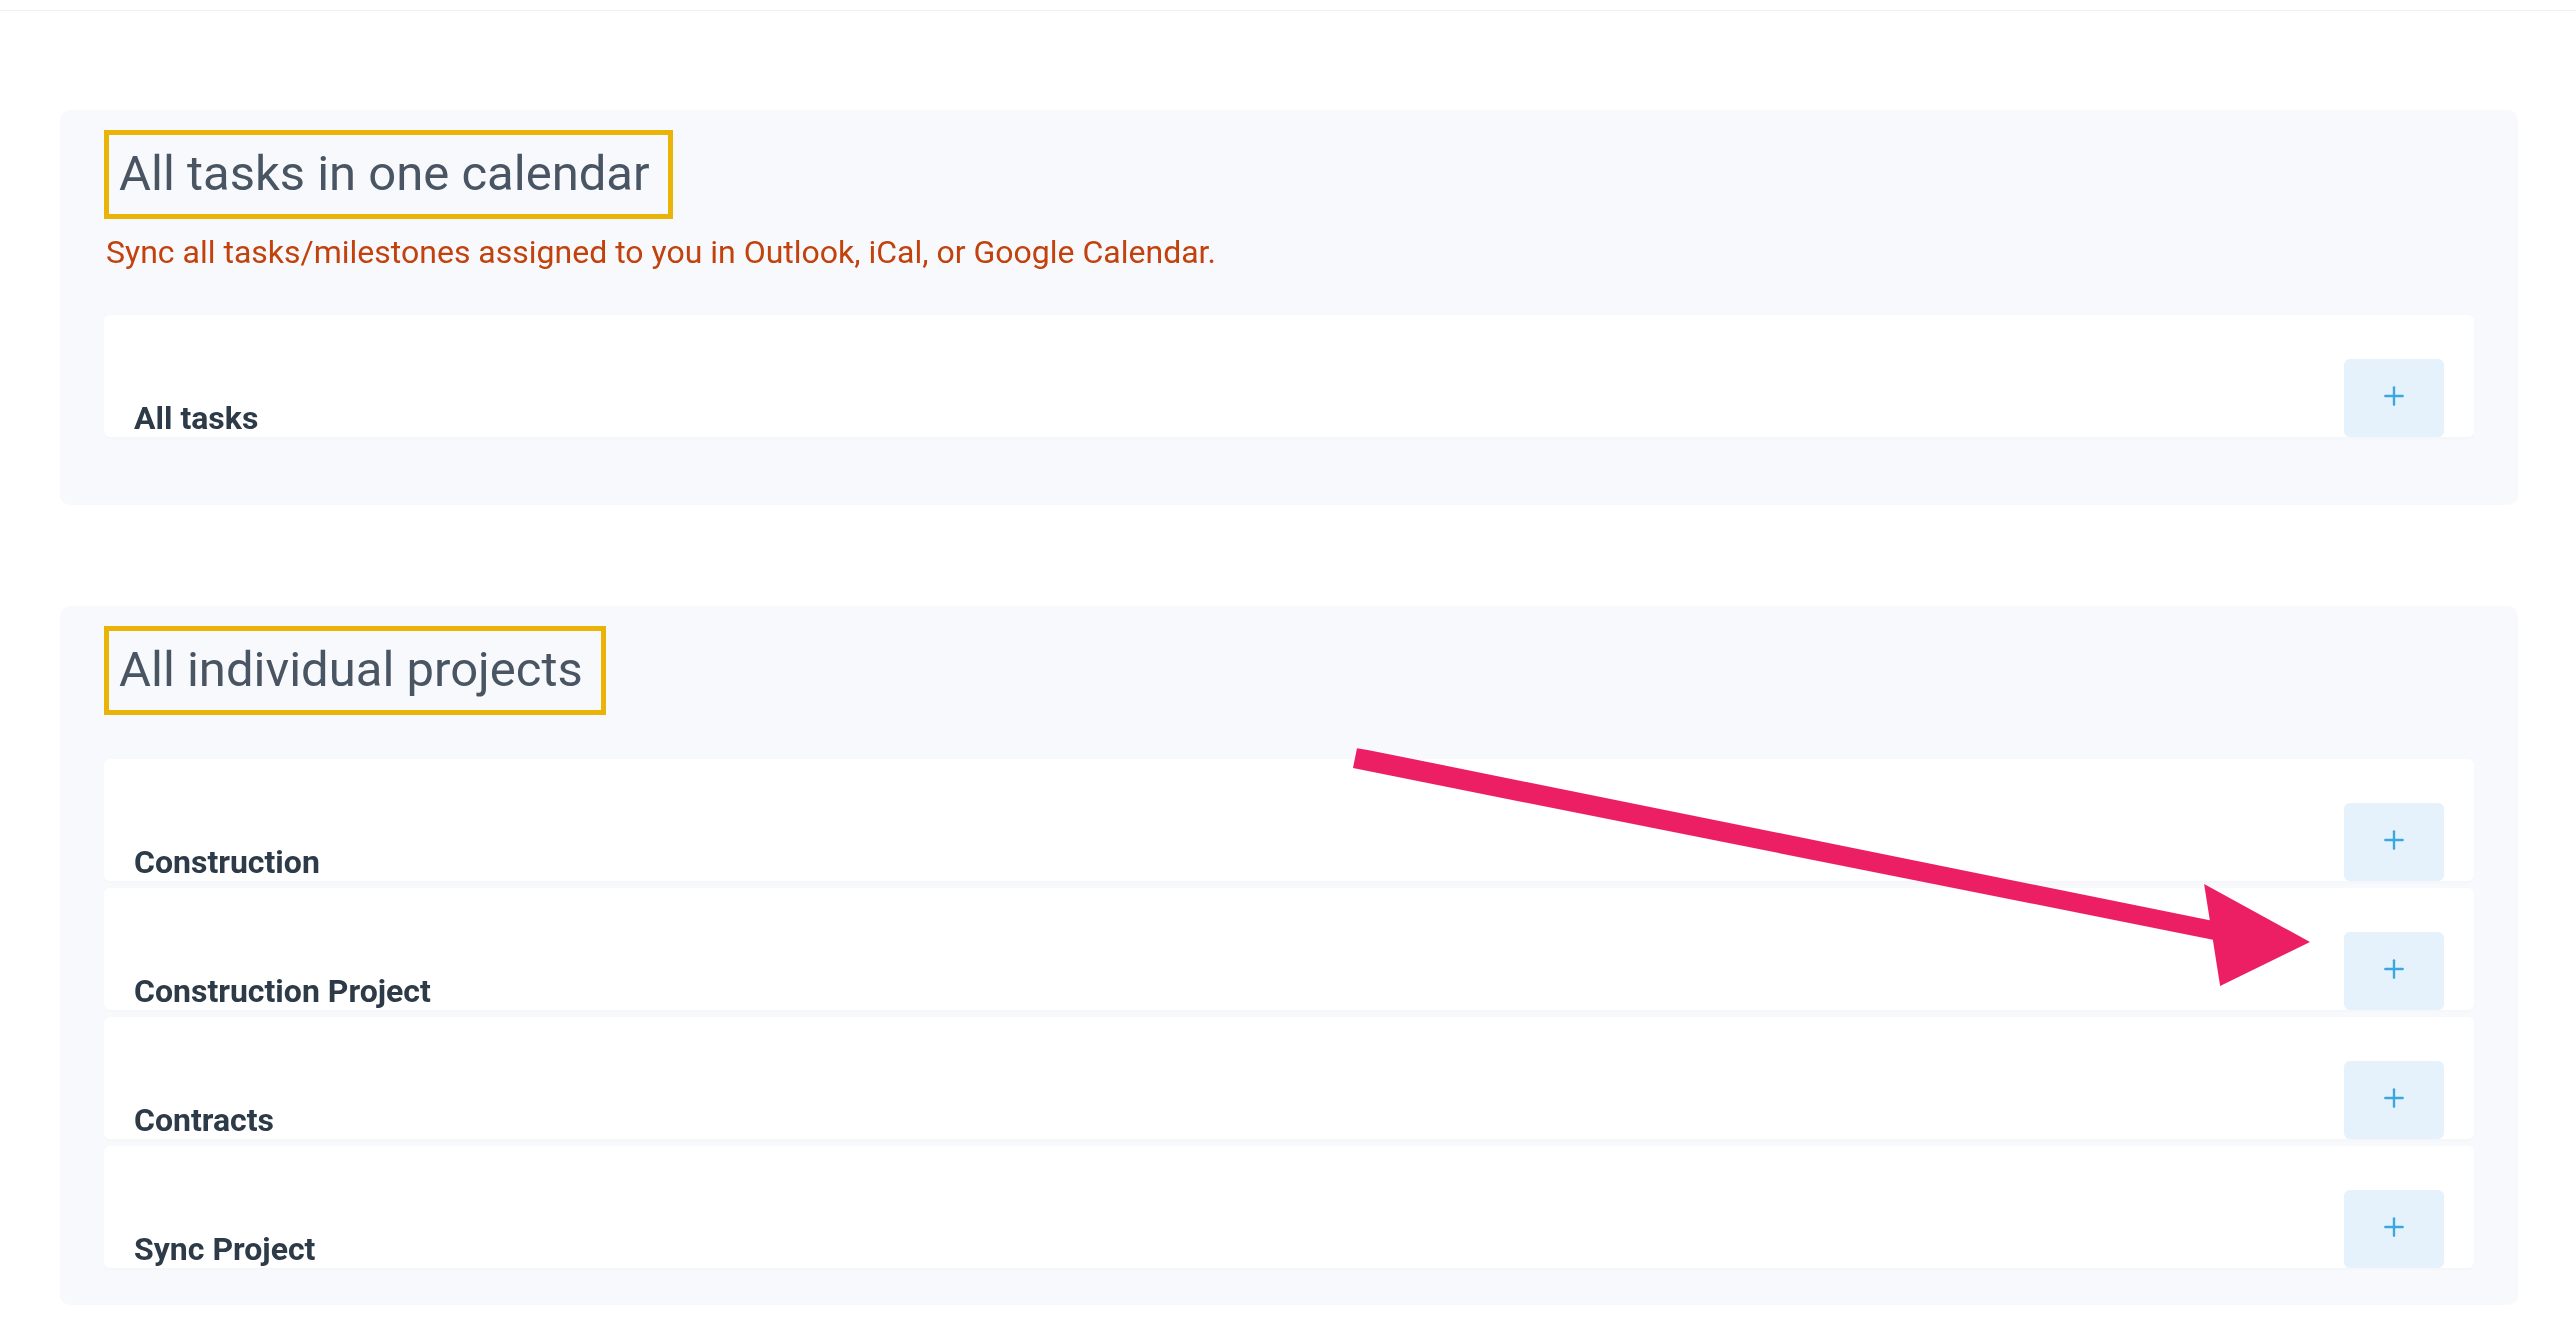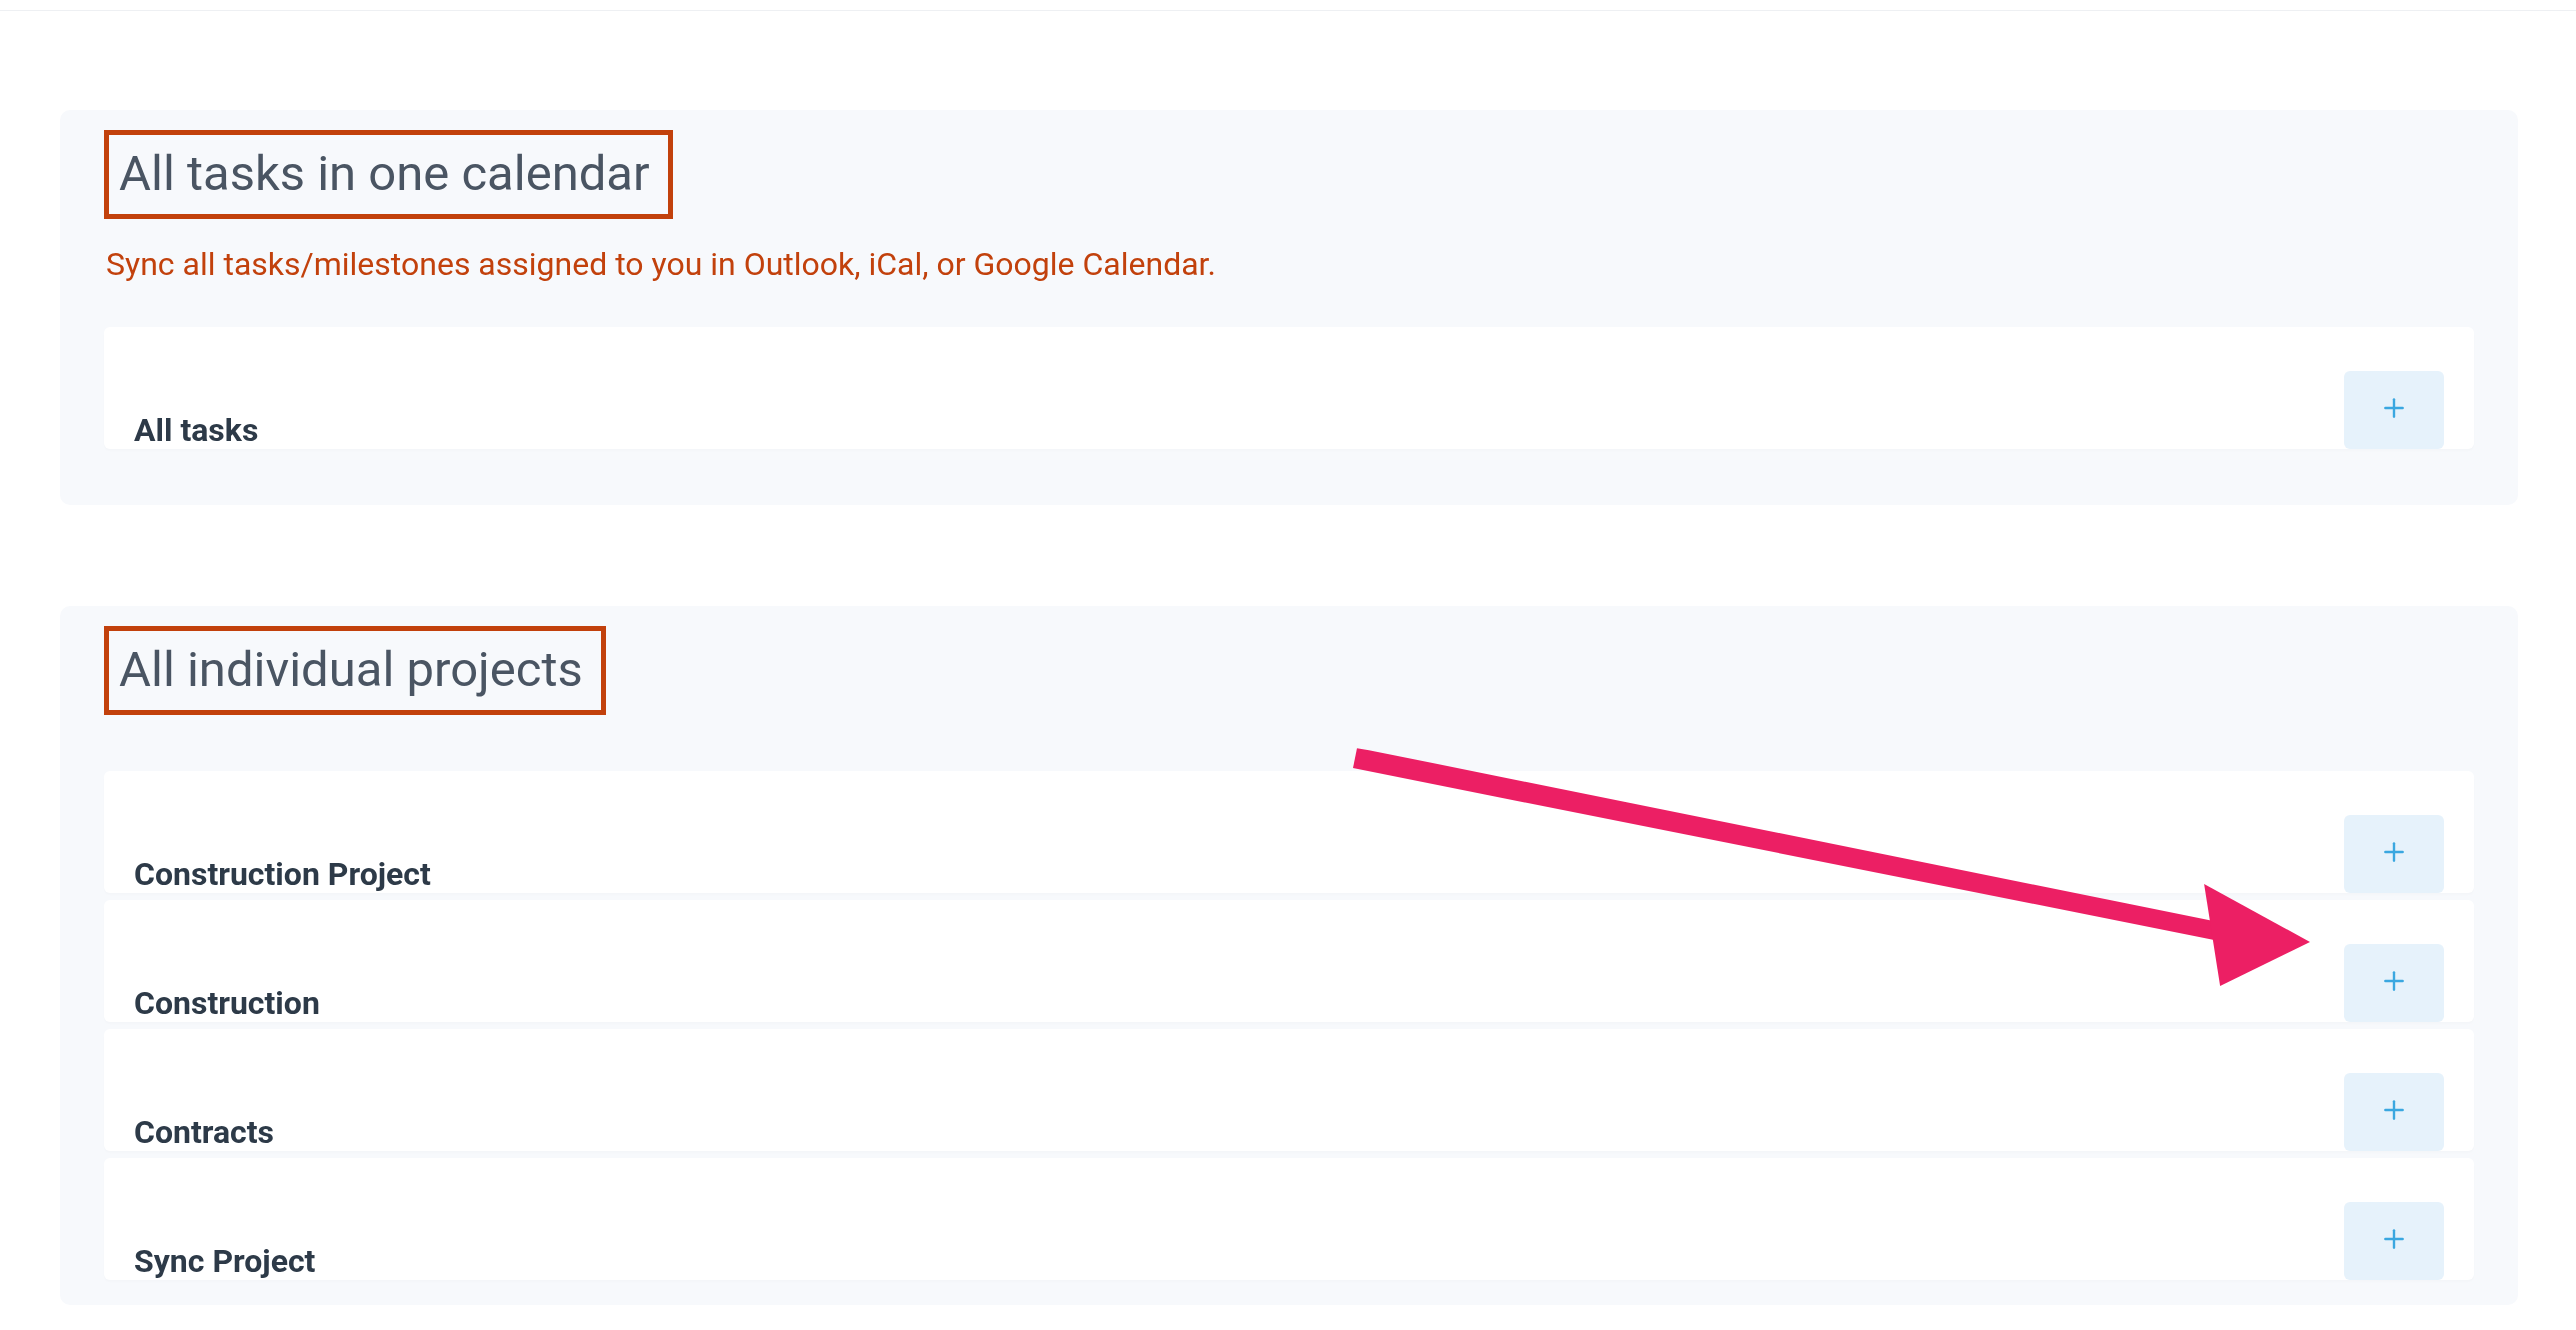--- a/index.html
+++ b/index.html
@@ -37,23 +37,22 @@
     padding: 26px 44px 0 44px;
   }
 
   .section-title {
     display: inline-block;
     font-size: 49px;
     font-weight: 400;
     color: #4a5563;
     line-height: 1.2;
     padding: 10px 18px 10px 10px;
-    border: 5px solid #c2410c;
+    border: 5px solid #eab308;
     background: transparent;
-    margin-bottom: 12px;
     margin-top: -6px;
   }
 
   .section-desc {
     font-size: 32px;
     color: #c2410c;
     margin: 14px 0 0 2px;
     font-weight: 400;
   }
 
@@ -129,33 +128,33 @@
   </div>
 </div>
 
 <div class="section-card card-2">
   <div class="section-header">
     <h2 class="section-title">All individual projects</h2>
   </div>
   <div class="items-wrap">
 
     <div class="item-row">
+      <span class="item-label">Construction</span>
+      <div class="expand-btn">
+        <span>
+          <svg viewBox="0 0 24 24">
+              <line x1="12" y1="4" x2="12" y2="20"></line>
+              <line x1="4" y1="12" x2="20" y2="12"></line>
+            </svg>
+        </span>
+      </div>
+    </div>
+
+    <div class="item-row">
       <span class="item-label">Construction Project</span>
-      <div class="expand-btn">
-        <span>
-          <svg viewBox="0 0 24 24">
-              <line x1="12" y1="4" x2="12" y2="20"></line>
-              <line x1="4" y1="12" x2="20" y2="12"></line>
-            </svg>
-        </span>
-      </div>
-    </div>
-
-    <div class="item-row">
-      <span class="item-label">Construction</span>
       <div class="expand-btn">
         <span>
           <svg viewBox="0 0 24 24">
               <line x1="12" y1="4" x2="12" y2="20"></line>
               <line x1="4" y1="12" x2="20" y2="12"></line>
             </svg>
         </span>
       </div>
     </div>
 

